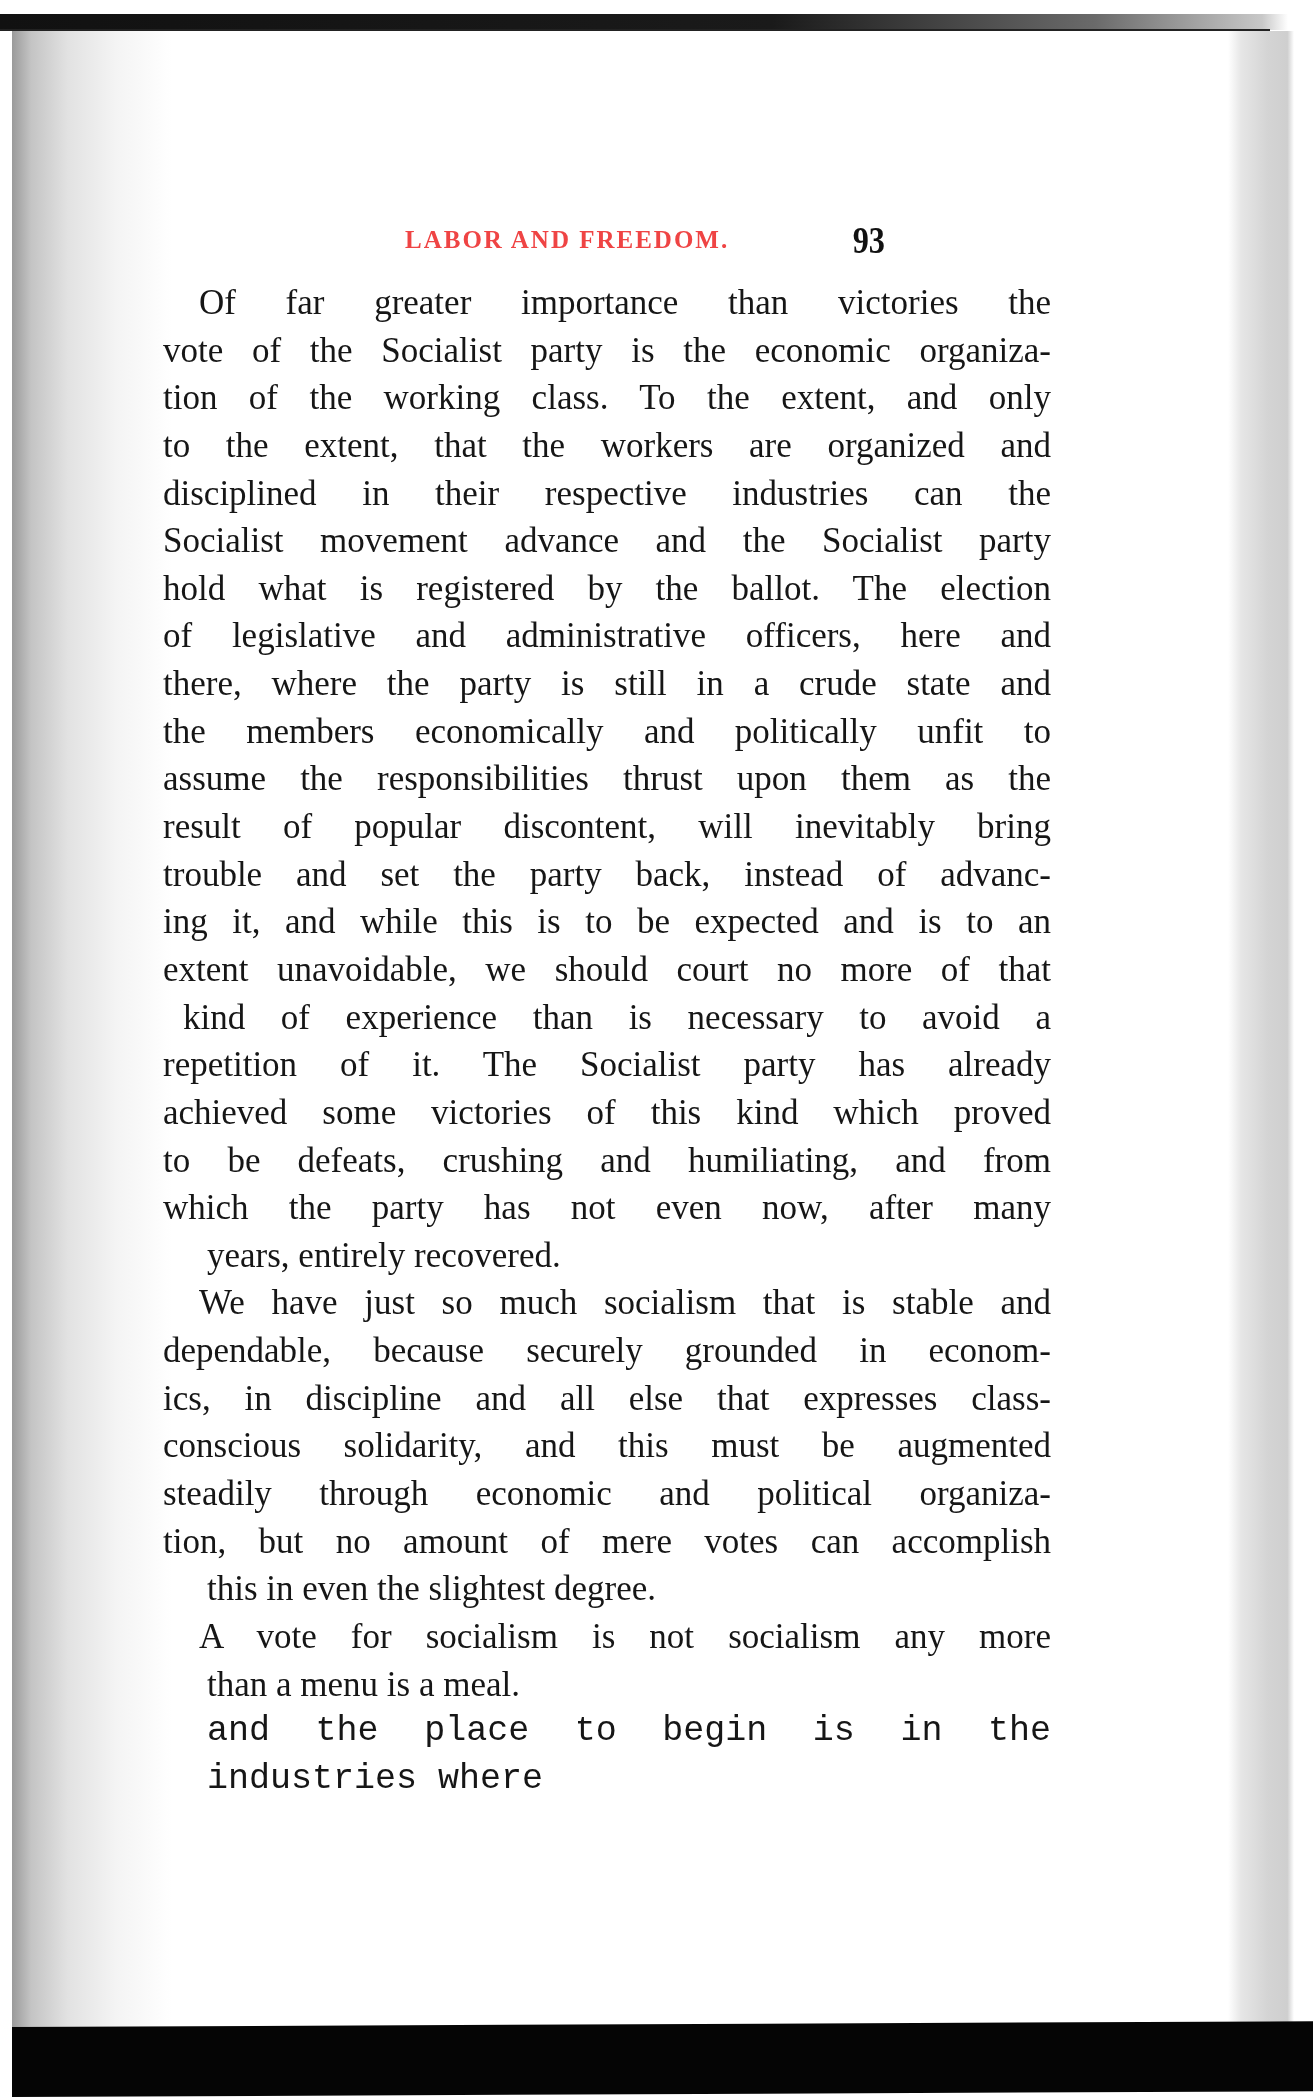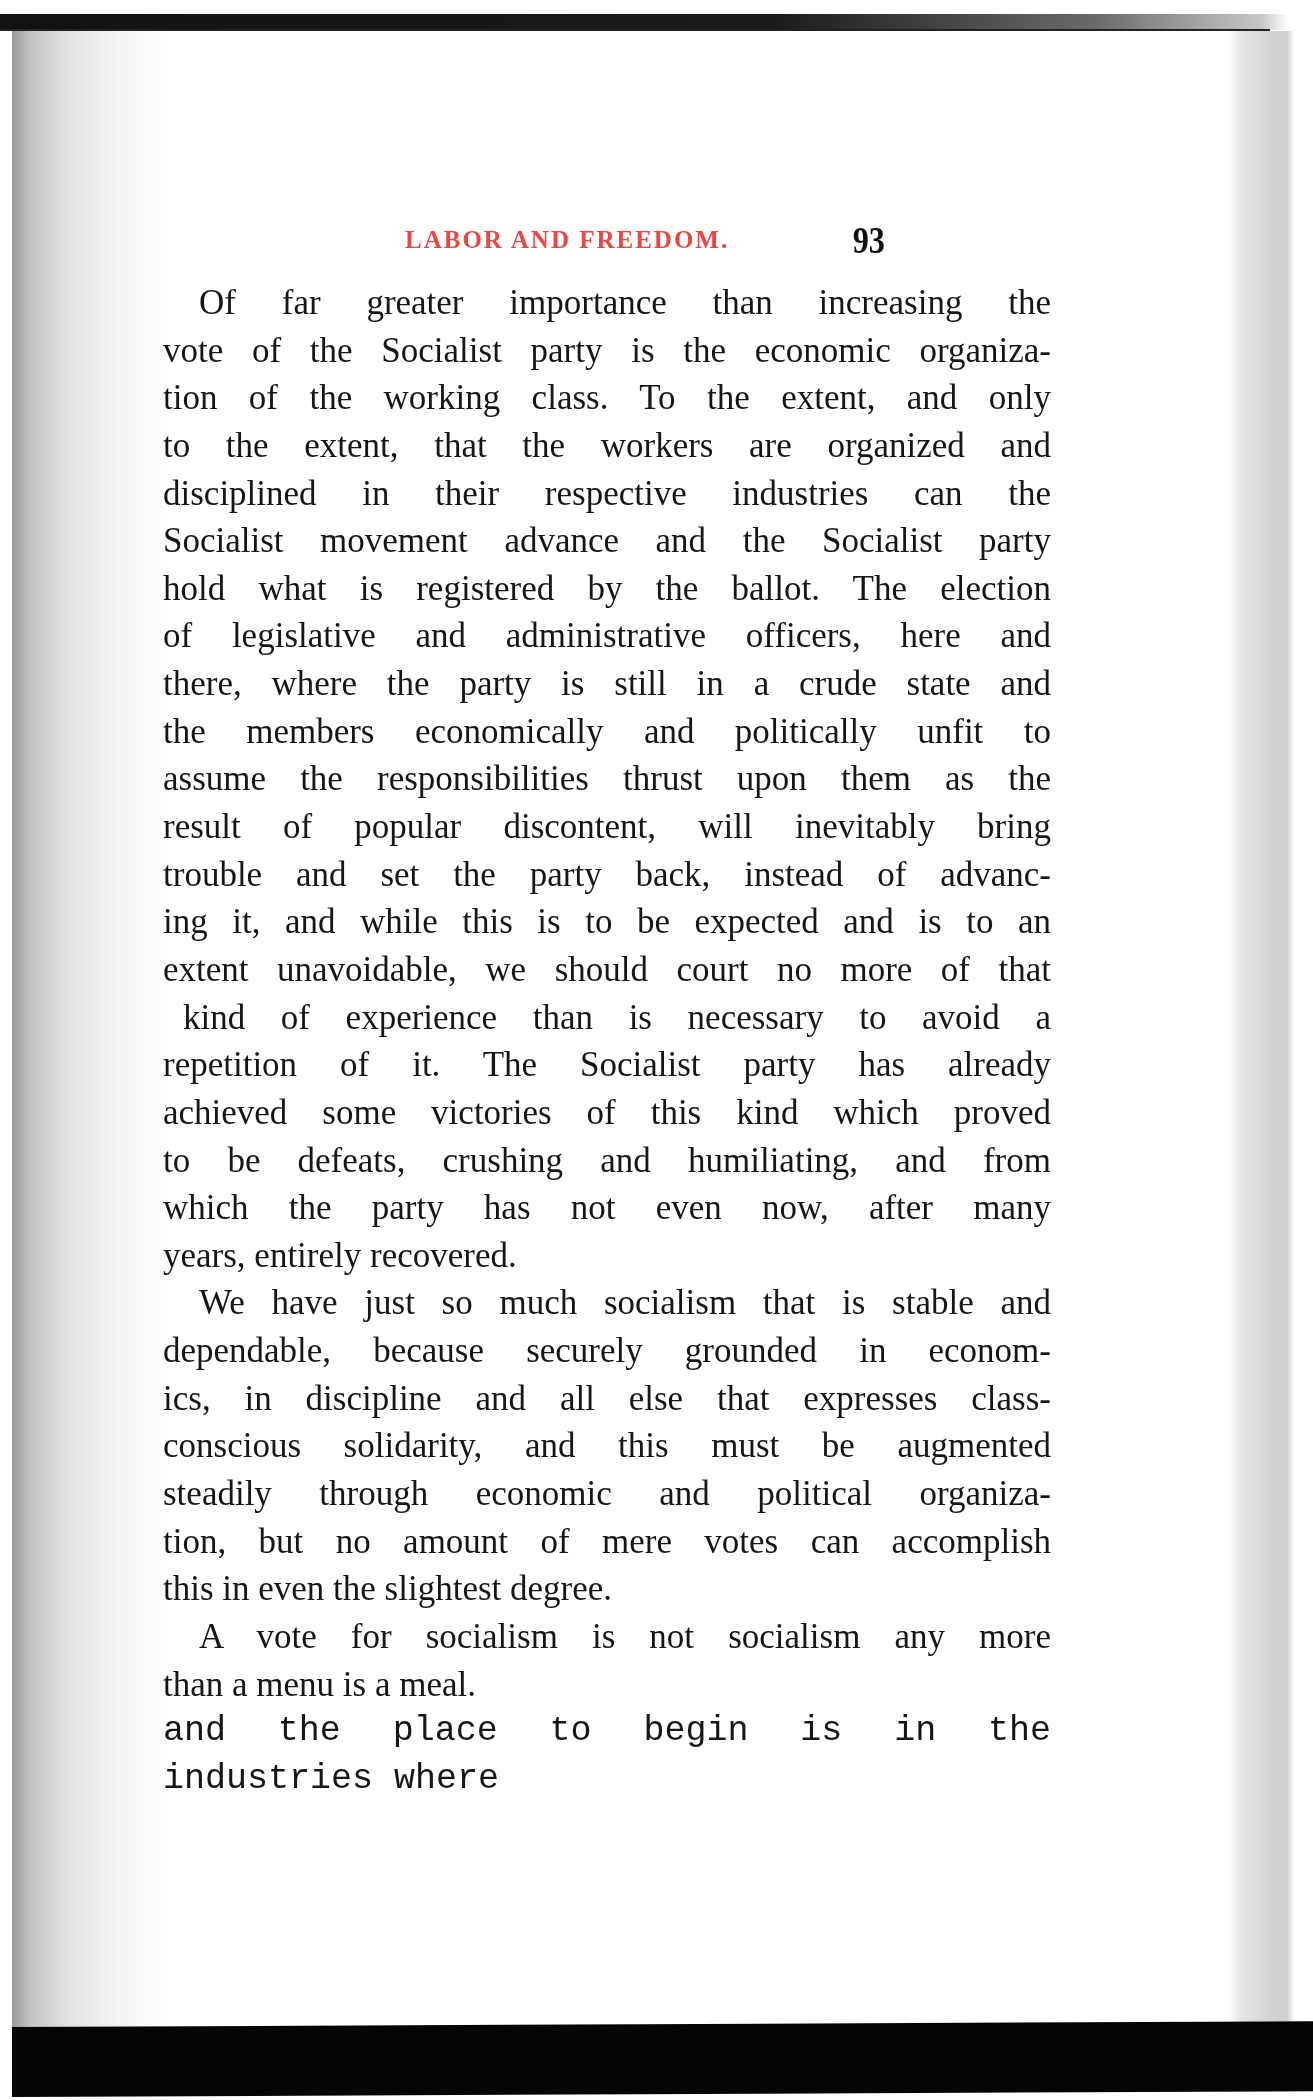--- a/index.html
+++ b/index.html
@@ -81,39 +81,39 @@
       display: block;
       height: 47.65px;
       line-height: 47.65px;
       font-size: 35px;
       text-align: justify;
       text-align-last: justify;
       white-space: nowrap;
       overflow: visible;
     }
     .line.indent { padding-left: 36px; }
-    .line.last { text-align-last: left; }
+    .line.last { text-align-last: left; margin-left: 44px; }
   </style>
 </head>
 <body>
 
 <div class="top-band"></div>
 <div class="top-band-edge"></div>
 <div class="left-shadow"></div>
 <div class="right-shadow"></div>
 <div class="bottom-band"></div>
 
 <div class="running-head">
   <span class="running-title">LABOR AND FREEDOM.</span>
   <span class="page-number">93</span>
 </div>
 
 <div class="text-block" id="text-block">
     <div>
-      <span class="line indent" style="white-space: normal;">Of far greater importance than increasing the</span>
+      <span class="line indent" style="white-space: normal;">Of far greater importance than victories the</span>
       <span class="line" style="white-space: normal;">vote of the Socialist party is the economic organiza-</span>
       <span class="line" style="white-space: normal;">tion of the working class. To the extent, and only</span>
       <span class="line" style="white-space: normal;">to the extent, that the workers are organized and</span>
       <span class="line" style="white-space: normal;">disciplined in their respective industries can the</span>
       <span class="line" style="white-space: normal;">Socialist movement advance and the Socialist party</span>
       <span class="line" style="white-space: normal;">hold what is registered by the ballot. The election</span>
       <span class="line" style="white-space: normal;">of legislative and administrative officers, here and</span>
       <span class="line" style="white-space: normal;">there, where the party is still in a crude state and</span>
       <span class="line" style="white-space: normal;">the members economically and politically unfit to</span>
       <span class="line" style="white-space: normal;">assume the responsibilities thrust upon them as the</span>

